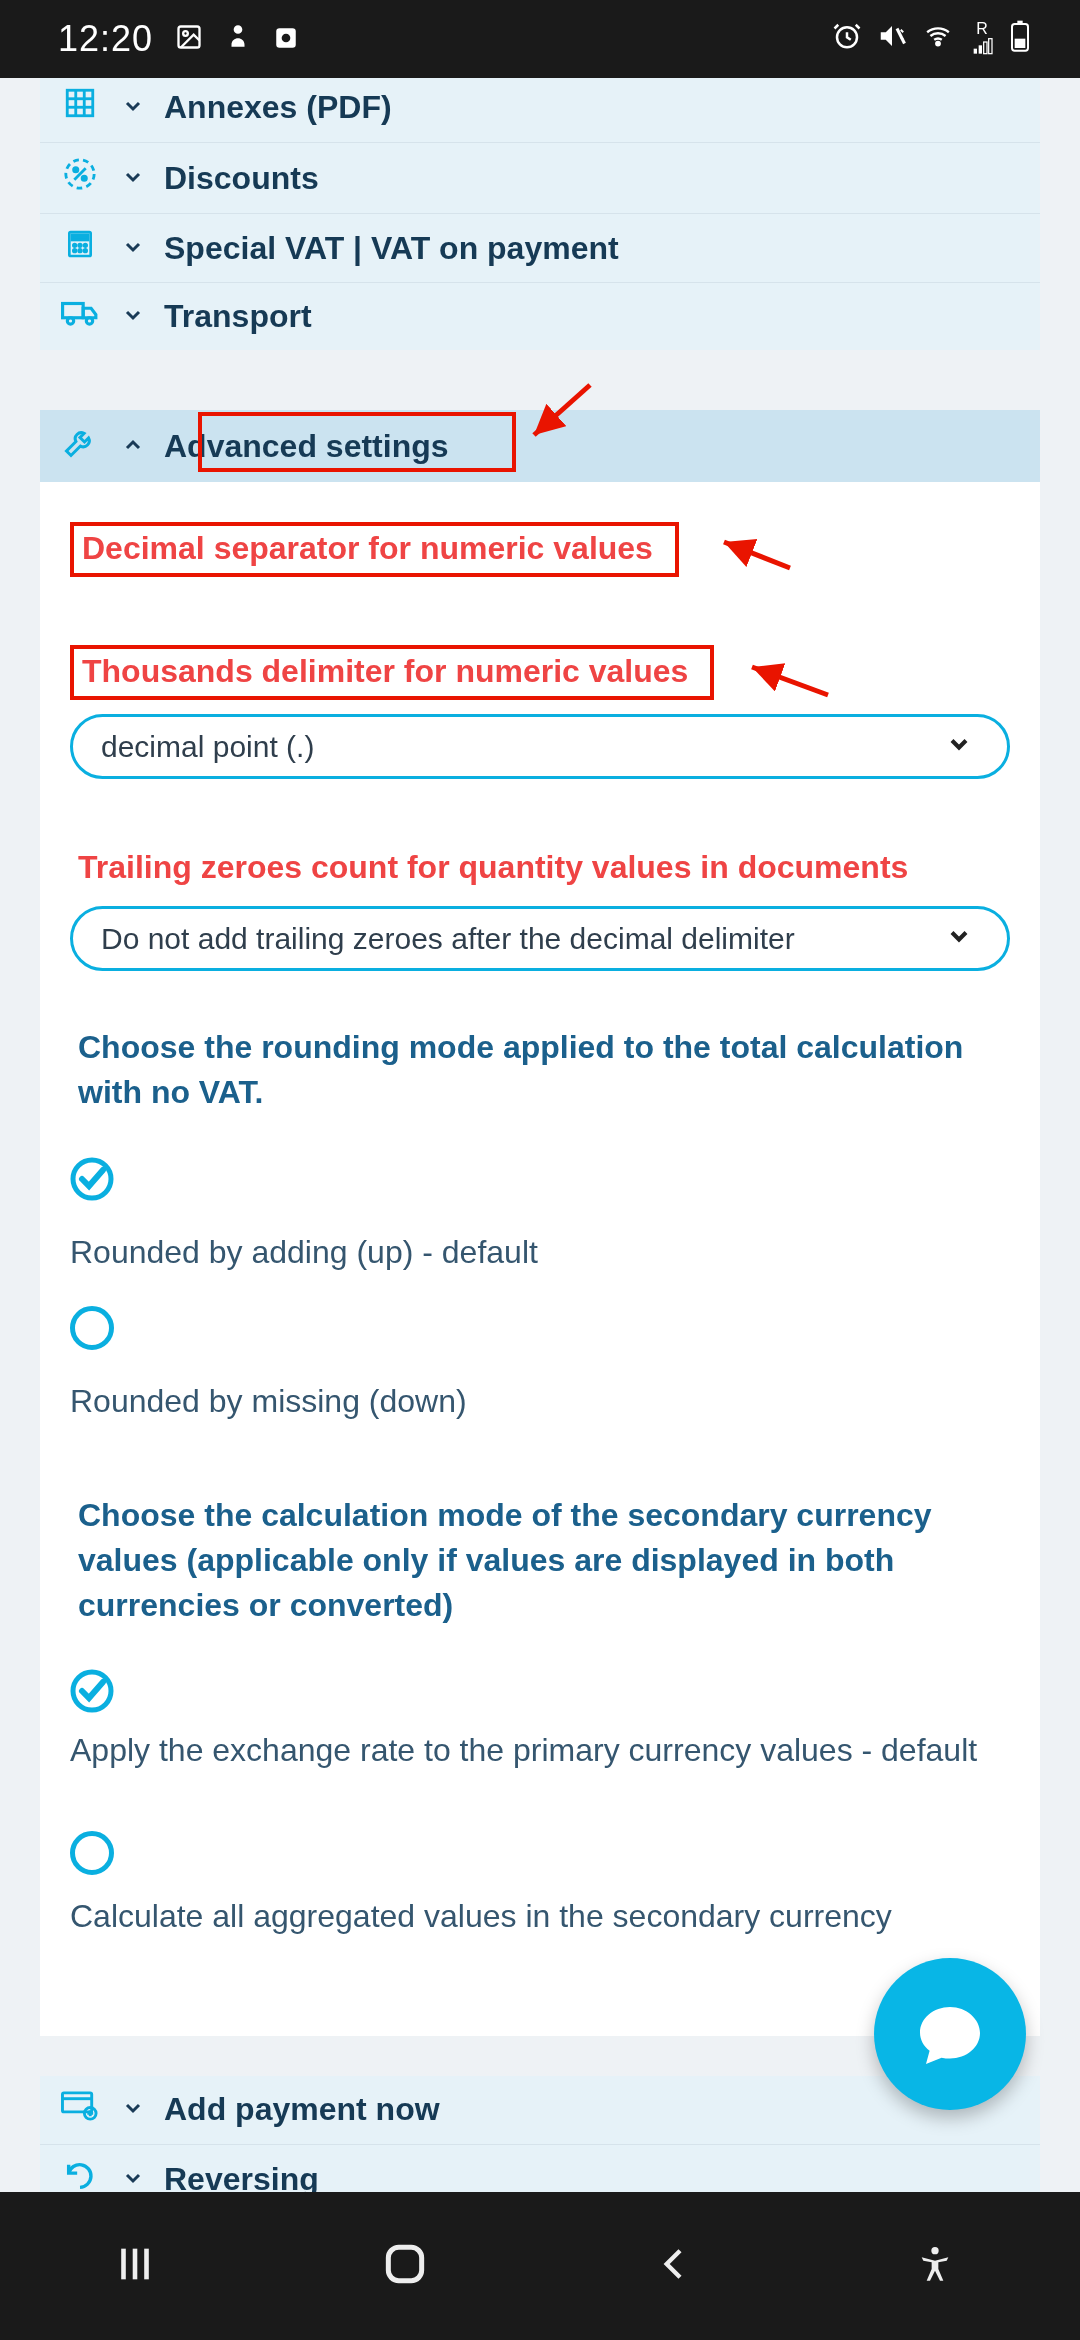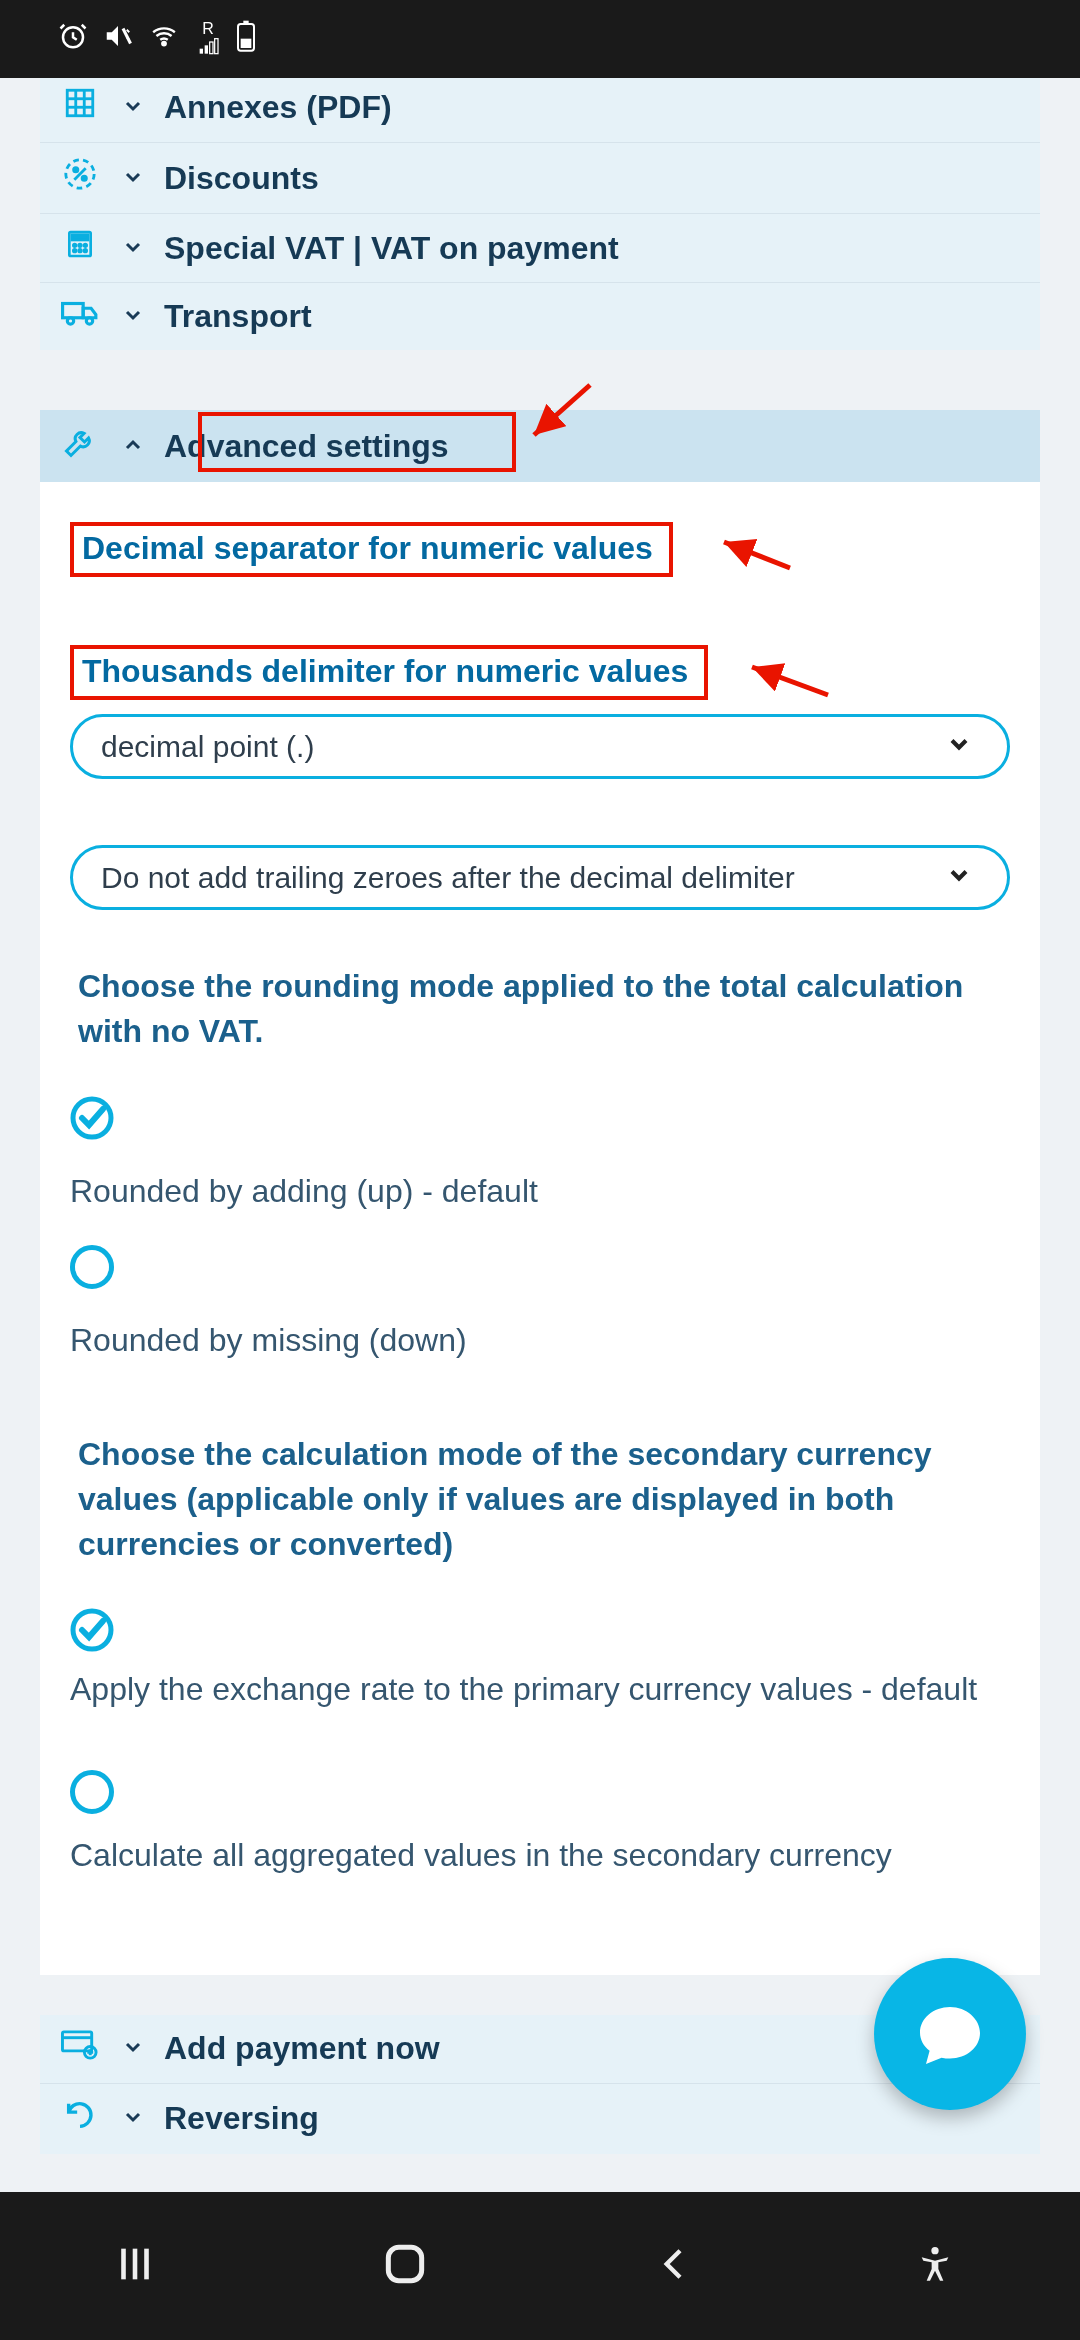--- a/index.html
+++ b/index.html
@@ -74,25 +74,25 @@
   }
 
   
   .panel {
     background: #fff;
     padding: 40px 30px 80px 30px;
     position: relative;
   }
   .field-block { margin-bottom: 54px; position: relative; }
   .field-label {
-    color: #0369a1;
+    color: #ef4444;
     font-size: 32px;
     font-weight: 700;
     display: inline-block;
-    padding: 4px 16px 6px 8px;
+    padding: 4px 22px 6px 8px;
     margin-bottom: 14px;
   }
   .select-wrap {
     border: 3px solid #0aafe0;
     border-radius: 999px;
     padding: 10px 34px 10px 28px;
     display: flex;
     align-items: center;
     justify-content: space-between;
   }
@@ -172,20 +172,41 @@
   }
   .nav-bar .nav-item { width: 80px; text-align: center; }
 
   
   .annot-arrow { position: absolute; pointer-events:none; }
 </style>
 </head>
 <body>
 
 <div class="status-bar">
+  <div class="status-left">
+    <span class="status-time">12:20</span>
+    <span>
+      <svg width="28" height="28" viewBox="0 0 24 24" fill="none" stroke="#fff" stroke-width="2">
+          <rect x="3" y="3" width="18" height="18" rx="2"></rect>
+          <circle cx="9" cy="9" r="2"></circle>
+          <path d="M21 15l-5-5L5 21"></path>
+        </svg>
+    </span>
+    <span>
+      <svg width="26" height="30" viewBox="0 0 24 24" fill="#fff">
+          <path d="M12 2a4 4 0 100 8 4 4 0 000-8zm-6 18c0-4 3-6 6-6s6 2 6 6v2H6v-2z"></path>
+        </svg>
+    </span>
+    <span>
+      <svg width="26" height="26" viewBox="0 0 24 24" fill="#fff">
+          <rect x="3" y="3" width="18" height="18" rx="3"></rect>
+          <circle cx="12" cy="12" r="4" fill="#1a1a1a"></circle>
+        </svg>
+    </span>
+  </div>
   <div class="status-icons">
     <span>
       <svg width="30" height="30" viewBox="0 0 24 24" fill="#fff">
           <circle cx="12" cy="13" r="8" fill="none" stroke="#fff" stroke-width="2"></circle>
           <path d="M12 9v4l3 2" stroke="#fff" stroke-width="2" fill="none"></path>
           <path d="M5 3L2 6M19 3l3 3" stroke="#fff" stroke-width="2"></path>
         </svg>
     </span>
     <span>
       <svg width="32" height="30" viewBox="0 0 24 24" fill="#fff">
@@ -350,20 +371,21 @@
         <span class="val">decimal point (.)</span>
         <span class="dd">
           <svg width="28" height="28" viewBox="0 0 24 24" fill="none" stroke="#222" stroke-width="3.5">
               <polyline points="6 9 12 15 18 9"></polyline>
             </svg>
         </span>
       </div>
     </div>
 
     <div class="field-block" style="margin-top:66px;">
+      <span class="field-label">Trailing zeroes count for quantity values in documents</span>
       <div class="select-wrap">
         <span class="val">Do not add trailing zeroes after the decimal delimiter</span>
         <span class="dd">
           <svg width="28" height="28" viewBox="0 0 24 24" fill="none" stroke="#222" stroke-width="3.5">
               <polyline points="6 9 12 15 18 9"></polyline>
             </svg>
         </span>
       </div>
     </div>
 

